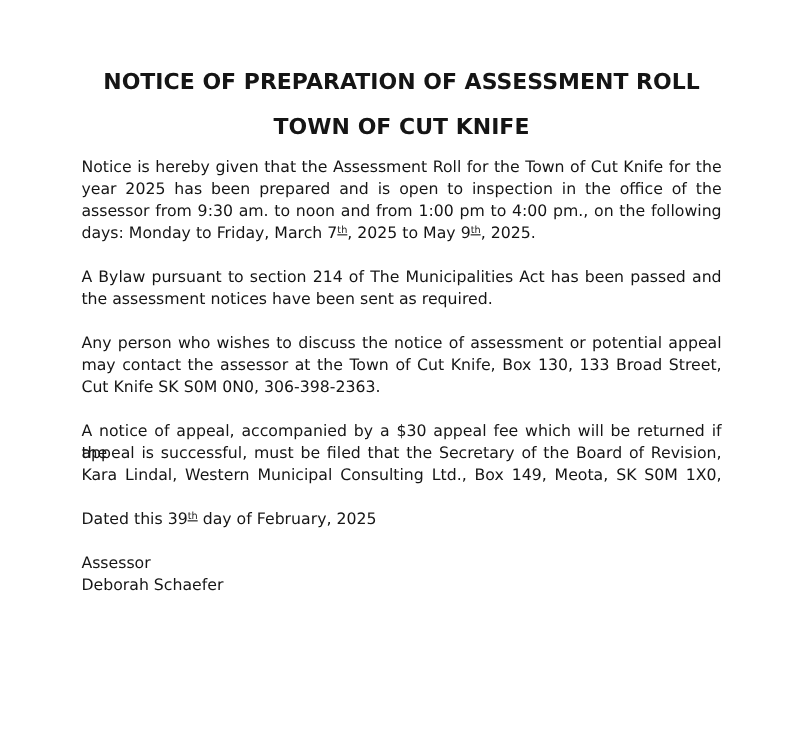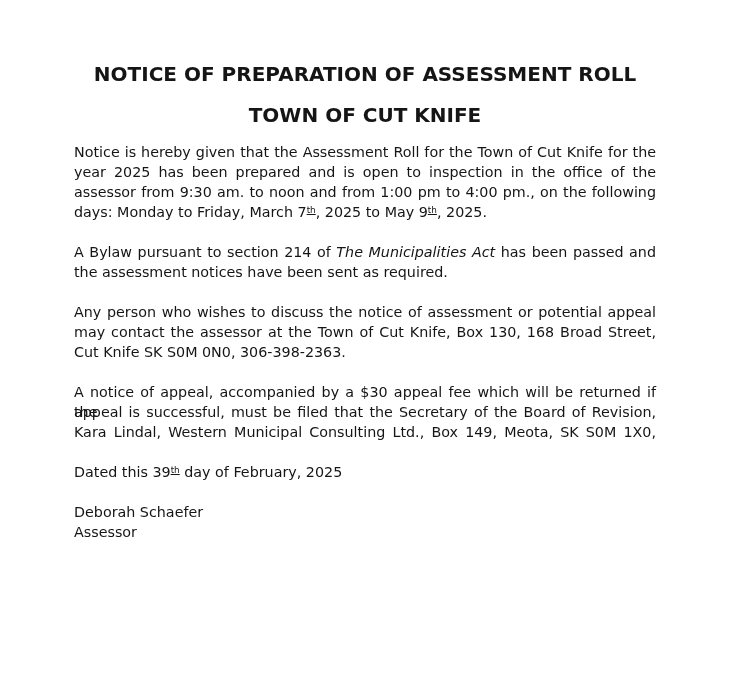--- a/index.html
+++ b/index.html
@@ -48,50 +48,50 @@
     text-align: justify;
     text-align-last: justify;
   }
   .seg-sup {
     font-size: 62%;
     position: relative;
     top: -4.4px;
     letter-spacing: 0;
     text-decoration: underline;
   }
-  .seg-it { font-style: italic; }
+  .seg-it { }
 </style>
 </head>
 <body>
 
 <div class="page">
   <h1 class="doc-title">NOTICE OF PREPARATION OF ASSESSMENT ROLL</h1>
   <h2 class="doc-subtitle">TOWN OF CUT KNIFE</h2>
   <div id="paragraphs">
       <div class="para">
         <div class="tline just"><span class="seg">Notice is hereby given that the Assessment Roll for the Town of Cut Knife for the</span></div>
         <div class="tline just"><span class="seg">year 2025 has been prepared and is open to inspection in the office of the</span></div>
         <div class="tline just"><span class="seg">assessor from 9:30 am. to noon and from 1:00 pm to 4:00 pm., on the following</span></div>
         <div class="tline"><span class="seg">days: Monday to Friday, March 7</span><span class="seg-sup">th</span><span class="seg">, 2025 to May 9</span><span class="seg-sup">th</span><span class="seg">, 2025.</span></div>
       </div>
       <div class="para">
         <div class="tline just"><span class="seg">A Bylaw pursuant to section 214 of </span><span class="seg-it">The Municipalities Act</span><span class="seg"> has been passed and</span></div>
         <div class="tline"><span class="seg">the assessment notices have been sent as required.</span></div>
       </div>
       <div class="para">
         <div class="tline just"><span class="seg">Any person who wishes to discuss the notice of assessment or potential appeal</span></div>
-        <div class="tline just"><span class="seg">may contact the assessor at the Town of Cut Knife, Box 130, 168 Broad Street,</span></div>
+        <div class="tline just"><span class="seg">may contact the assessor at the Town of Cut Knife, Box 130, 133 Broad Street,</span></div>
         <div class="tline"><span class="seg">Cut Knife SK S0M 0N0, 306-398-2363.</span></div>
       </div>
       <div class="para">
         <div class="tline just"><span class="seg">A notice of appeal, accompanied by a $30 appeal fee which will be returned if the</span></div>
         <div class="tline just"><span class="seg">appeal is successful, must be filed that the Secretary of the Board of Revision,</span></div>
         <div class="tline just"><span class="seg">Kara Lindal, Western Municipal Consulting Ltd., Box 149, Meota, SK S0M 1X0,</span></div>
       </div>
       <div class="para">
         <div class="tline"><span class="seg">Dated this 39</span><span class="seg-sup">th</span><span class="seg"> day of February, 2025</span></div>
       </div>
       <div class="para">
+        <div class="tline"><span class="seg">Assessor</span></div>
         <div class="tline"><span class="seg">Deborah Schaefer</span></div>
-        <div class="tline"><span class="seg">Assessor</span></div>
       </div>
     </div>
 </div>
 
 </body></html>

